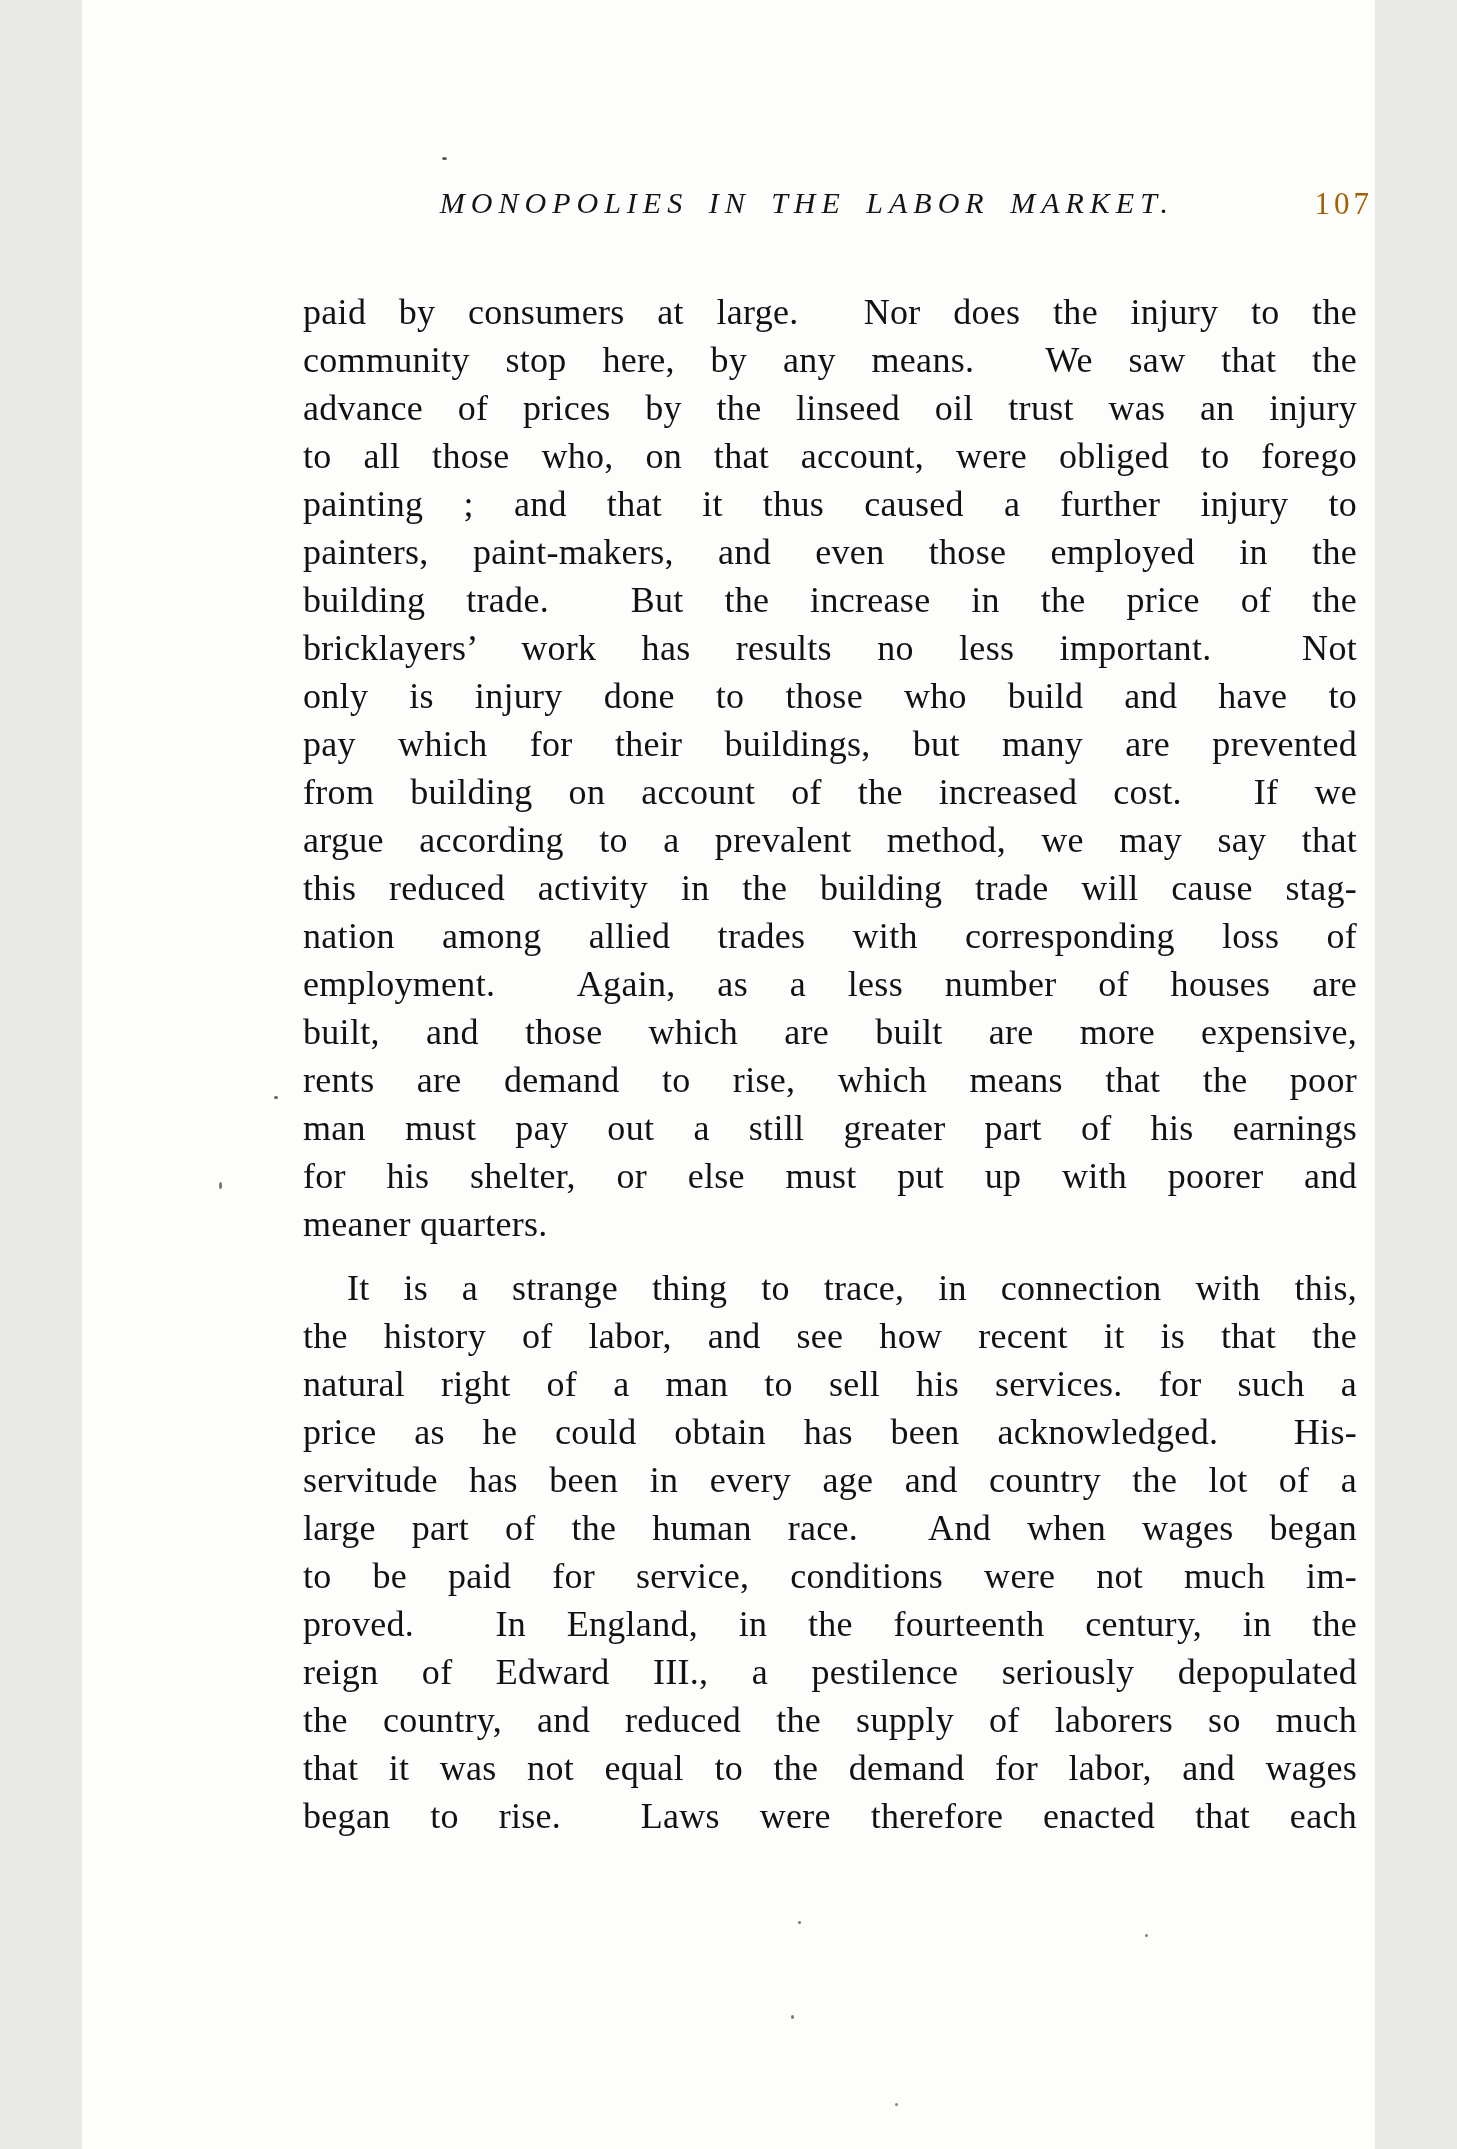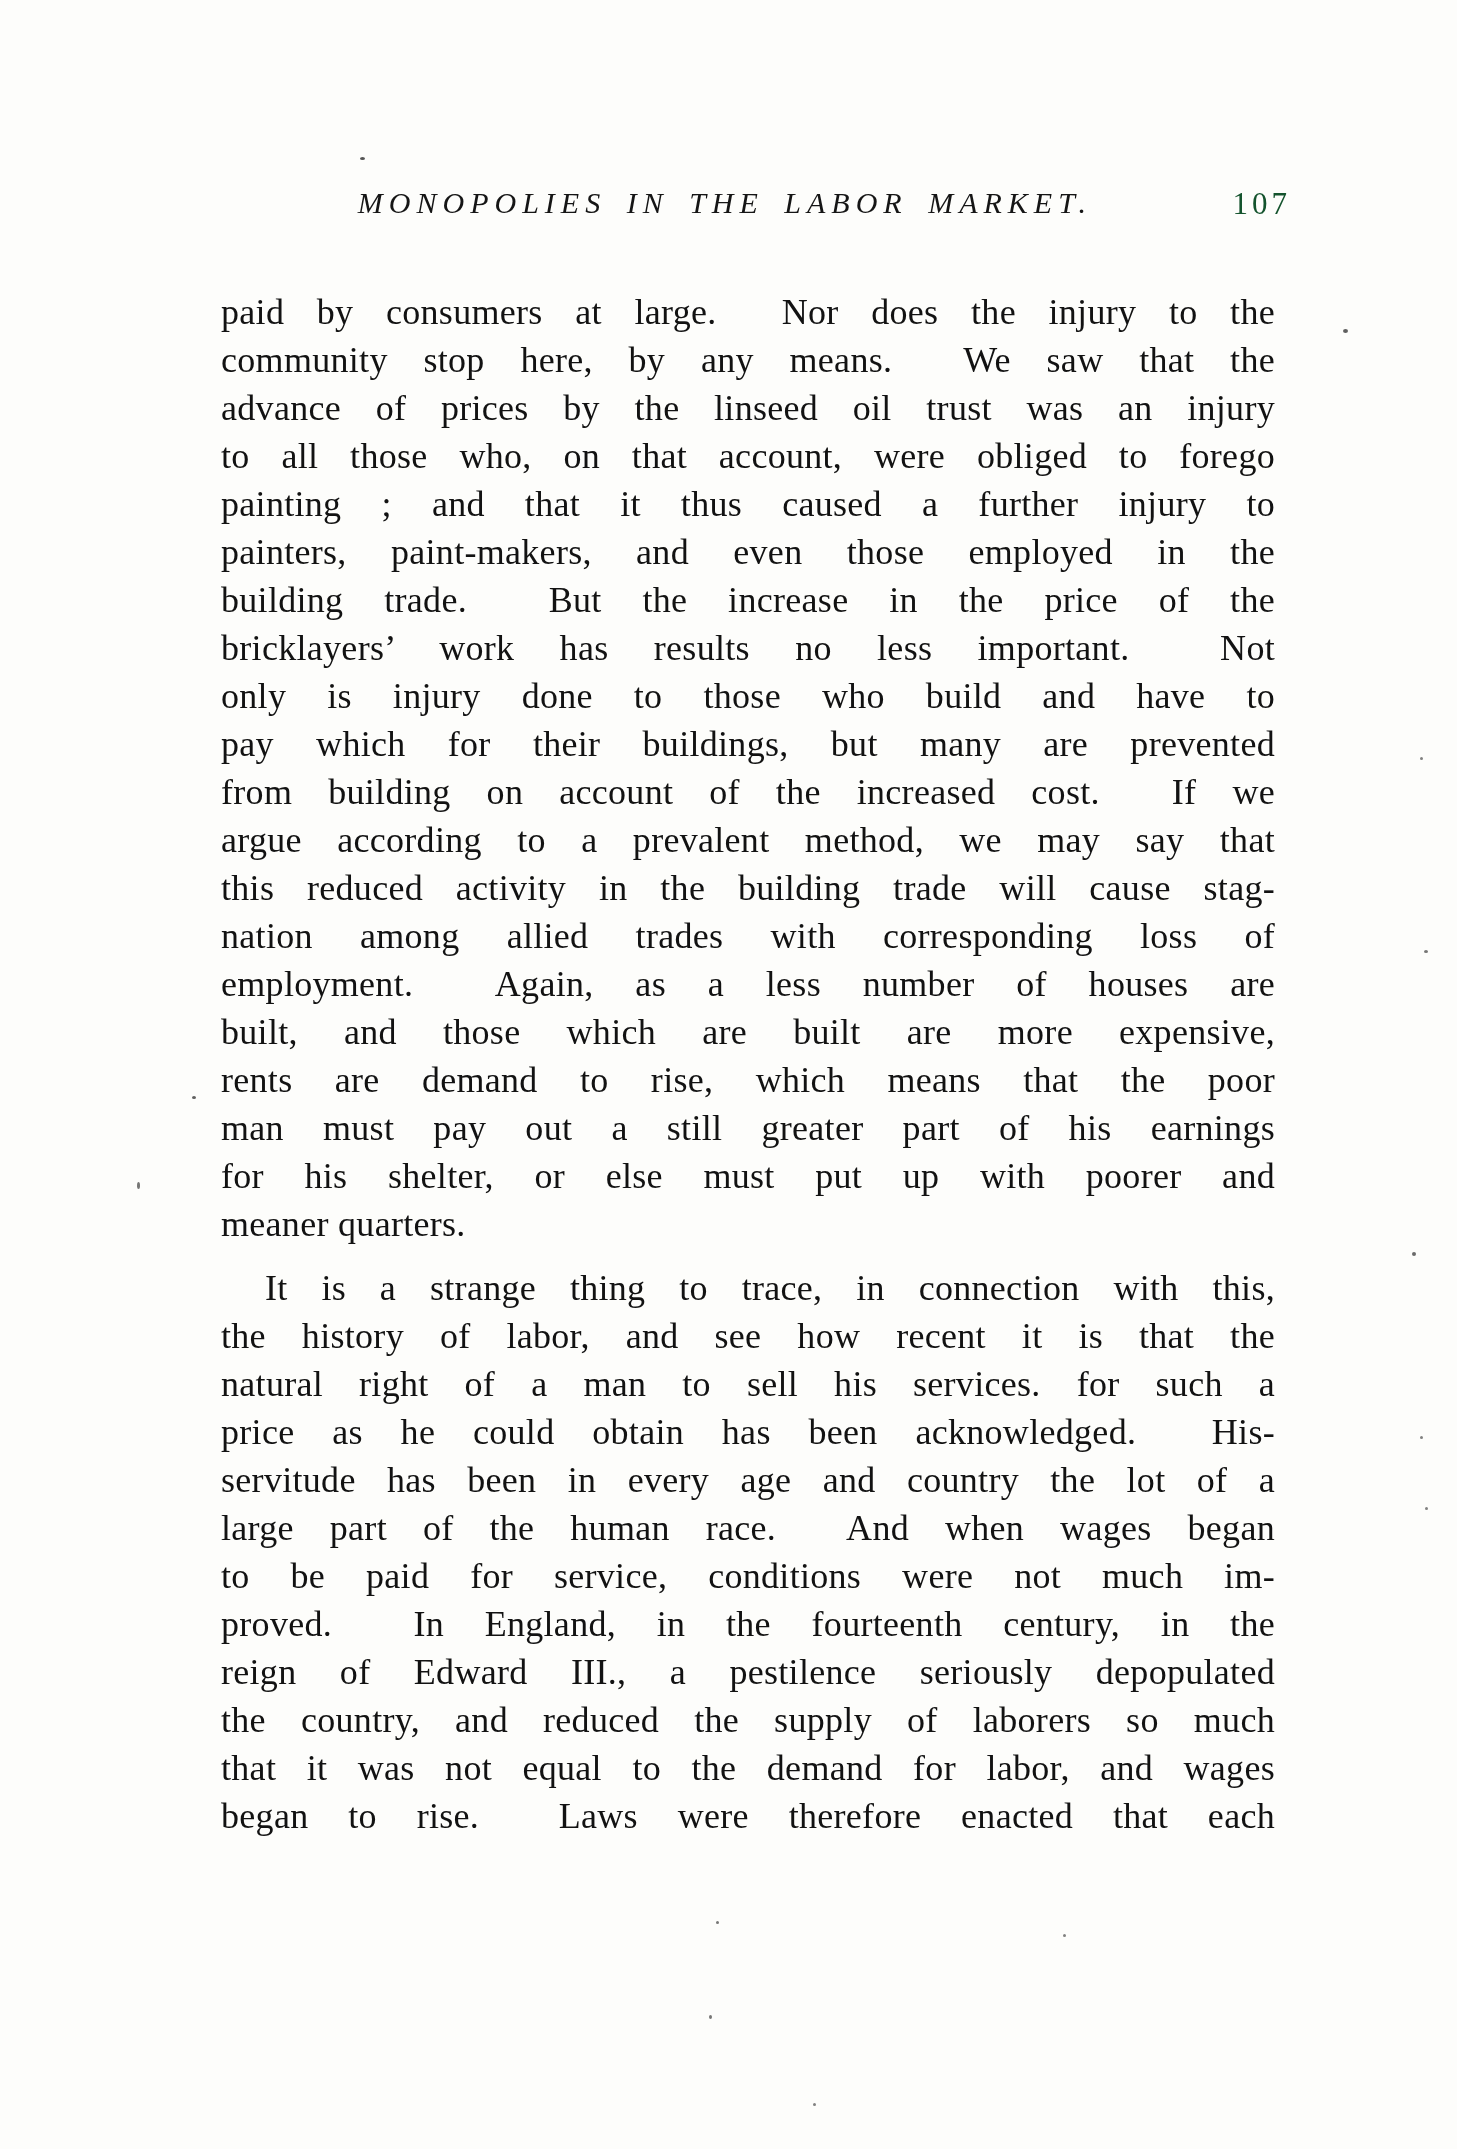--- a/index.html
+++ b/index.html
@@ -1,18 +1,18 @@
 <!DOCTYPE html>
 <html><head>
 <meta charset="utf-8">
 <style>
   html, body { margin: 0; padding: 0; background: #e8e8e4; }
   .page {
     position: relative;
-    width: 1457px;
+    width: 1293px;
     height: 2149px;
     margin: 0 auto;
     background: #fdfdfb;
     color: #121212;
     font-family: "Liberation Serif", "DejaVu Serif", serif;
     overflow: hidden;
   }
 
   
   .running-header {
@@ -35,21 +35,21 @@
     white-space: nowrap;
     color: #151515;
   }
   .rh-page-number {
     position: absolute;
     right: 0;
     top: 0;
     font-size: 31px;
     letter-spacing: 4px;
     font-variant-numeric: oldstyle-nums;
-    color: #14532d;
+    color: #a16207;
   }
 
   
   .text-block {
     position: absolute;
     left: 205px;
     top: 272px;
     width: 1086px;
   }
   .para { margin: 16px; padding: 0; }

